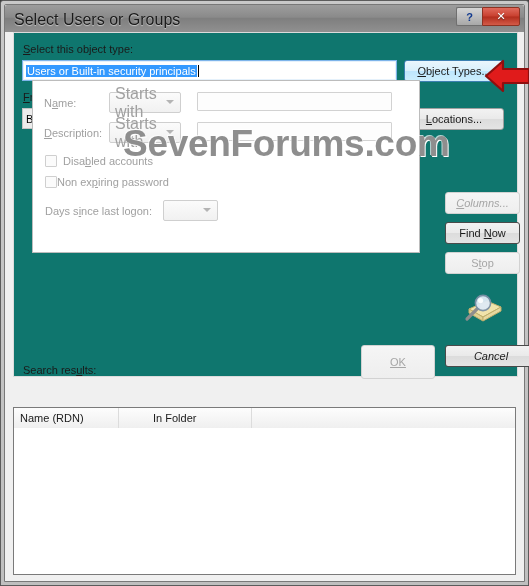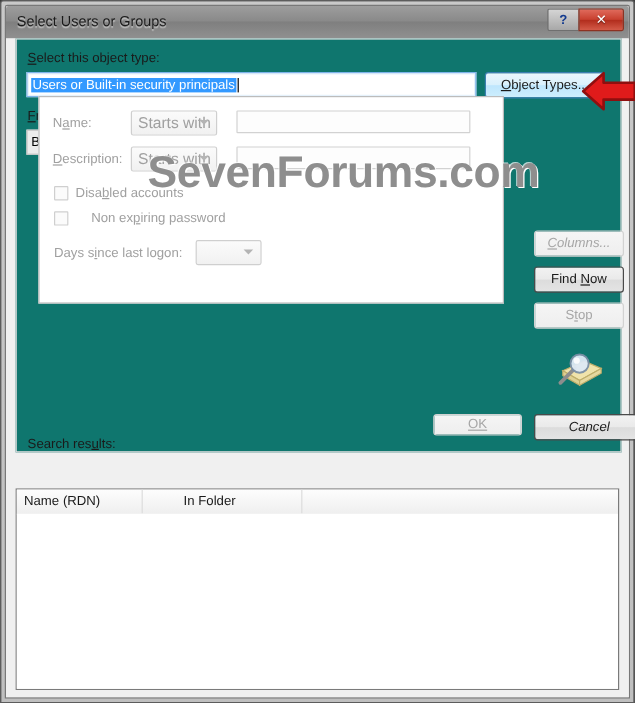--- a/index.html
+++ b/index.html
@@ -24,21 +24,21 @@
     box-sizing:border-box;
   }
   
   .titlebar{
     position:absolute;left:0;top:0;right:0;height:27px;
     background:linear-gradient(to bottom,#9d9d9d 0%,#8a8a8a 45%,#7f7f7f 50%,#909090 100%);
     border-radius:2px 2px 0 0;
   }
   .title-text{
     position:absolute;left:9px;top:6px;
-    font-size:12px;color:#1a1a1a;
+    font-size:16px;color:#1a1a1a;
     text-shadow:0 1px 1px rgba(255,255,255,.55);
     white-space:nowrap;
   }
   .caption-buttons{position:absolute;right:4px;top:2px;display:flex;gap:0;}
   .cap-btn{
     width:26px;height:19px;box-sizing:border-box;
     border:1px solid #6f6f6f;
     display:flex;align-items:center;justify-content:center;
     font-size:11px;font-weight:bold;
     border-radius:2px;
@@ -109,21 +109,21 @@
   }
   .tabbody{
     position:absolute;left:0;top:19px;right:0;bottom:0;
     background:#fff;border:1px solid #bcbcbc;box-sizing:border-box;
   }
   .combo{
     box-sizing:border-box;height:21px;
     background:linear-gradient(to bottom,#fbfbfb,#f1f1f1);
     border:1px solid #cfcfcf;border-radius:2px;
     display:flex;align-items:center;
-    font-size:13px;color:#a0a0a0;padding-left:5px;position:relative;
+    font-size:16px;color:#a0a0a0;padding-left:5px;position:relative;
   }
   .combo .arrow{
     position:absolute;right:6px;top:7px;
     width:0;height:0;border-left:4px solid transparent;border-right:4px solid transparent;
     border-top:4px solid #b4b4b4;
   }
   .inputbox{
     box-sizing:border-box;height:19px;background:#fdfdfd;
     border:1px solid #d2d2d2;border-radius:1px;
   }
@@ -188,20 +188,23 @@
         <div class="btn focus" style="position:absolute;left:390px;top:27px;width:100px;height:22px;">
             <span><u>O</u>bject Types...</span>
           </div>
 
         <div class="lbl" style="position:absolute;left:9px;top:58px;"><u>F</u>rom this location:</div>
 
         <div class="txtfield readonly" style="position:absolute;left:8px;top:75px;width:375px;height:21px;">
           <span>BRINK-PC</span>
         </div>
 
+        <div class="btn" style="position:absolute;left:390px;top:75px;width:100px;height:22px;">
+            <span><u>L</u>ocations...</span>
+          </div>
 
         <div class="tabs-holder">
           <div class="tabbody">
 
             <div class="lbl dim" style="position:absolute;left:11px;top:16px;">N<u>a</u>me:</div>
             <div class="combo" style="position:absolute;left:76px;top:11px;width:72px;">
               <span>Starts with</span>
               <span class="arrow"></span>
             </div>
             <div class="inputbox" style="position:absolute;left:164px;top:11px;width:195px;"></div>
@@ -211,21 +214,21 @@
               <span>Starts with</span>
               <span class="arrow"></span>
             </div>
             <div class="inputbox" style="position:absolute;left:164px;top:41px;width:195px;"></div>
 
             <div style="position:absolute;left:12px;top:74px;display:flex;align-items:center;gap:6px;">
               <span class="chk"></span>
               <span class="lbl dim">Disa<u>b</u>led accounts</span>
             </div>
 
-            <div style="position:absolute;left:12px;top:95px;display:flex;align-items:center;gap:19px;">
+            <div style="position:absolute;left:12px;top:95px;display:flex;align-items:center;gap:0;">
               <span class="chk"></span>
               <span class="lbl dim">Non ex<u>p</u>iring password</span>
             </div>
 
             <div class="lbl dim" style="position:absolute;left:12px;top:124px;">Days s<u>i</u>nce last logon:</div>
             <div class="combo" style="position:absolute;left:130px;top:119px;width:55px;">
               <span></span>
               <span class="arrow"></span>
             </div>
 
@@ -247,21 +250,21 @@
           <path d="M8 18 L26 10 L40 16 L22 26 Z" fill="#f0e3ab" stroke="#bfae6a" stroke-width="1"></path>
           <path d="M8 18 L8 22 L22 30 L22 26 Z" fill="#ded093" stroke="#bfae6a" stroke-width="1"></path>
           <path d="M22 26 L40 16 L40 20 L22 30 Z" fill="#e7d89f" stroke="#bfae6a" stroke-width="1"></path>
           <line x1="6" y1="28" x2="18" y2="16" stroke="#8d8d8d" stroke-width="3.2" stroke-linecap="round"></line>
           <circle cx="22" cy="12" r="7.6" fill="#dfeaf5" stroke="#7c90a6" stroke-width="1.6" opacity="0.95"></circle>
           <circle cx="19.6" cy="9.6" r="2.6" fill="#ffffff" opacity="0.85"></circle>
         </svg>
 
         <div class="lbl" style="position:absolute;left:9px;top:331px;">Search res<u>u</u>lts:</div>
 
-        <div class="btn disabled" style="position:absolute;left:347px;top:312px;width:74px;height:18px;text-decoration:underline;">OK</div>
+        <div class="btn disabled" style="position:absolute;left:347px;top:312px;width:74px;height:34px;text-decoration:underline;">OK</div>
         <div class="btn default" style="position:absolute;left:431px;top:312px;width:92px;height:22px;font-style:italic;">Cancel</div>
       </div>
 
       <div class="results-list">
         <div class="col-head">
           <div class="col" style="width:105px;">Name (RDN)</div>
           <div class="col" style="width:105px;">In Folder</div>
           <div class="col" style="flex:1;border-right:none;"></div>
         </div>
         <div style="position:absolute;left:0;top:20px;right:0;bottom:0;background:#fff;"></div>

